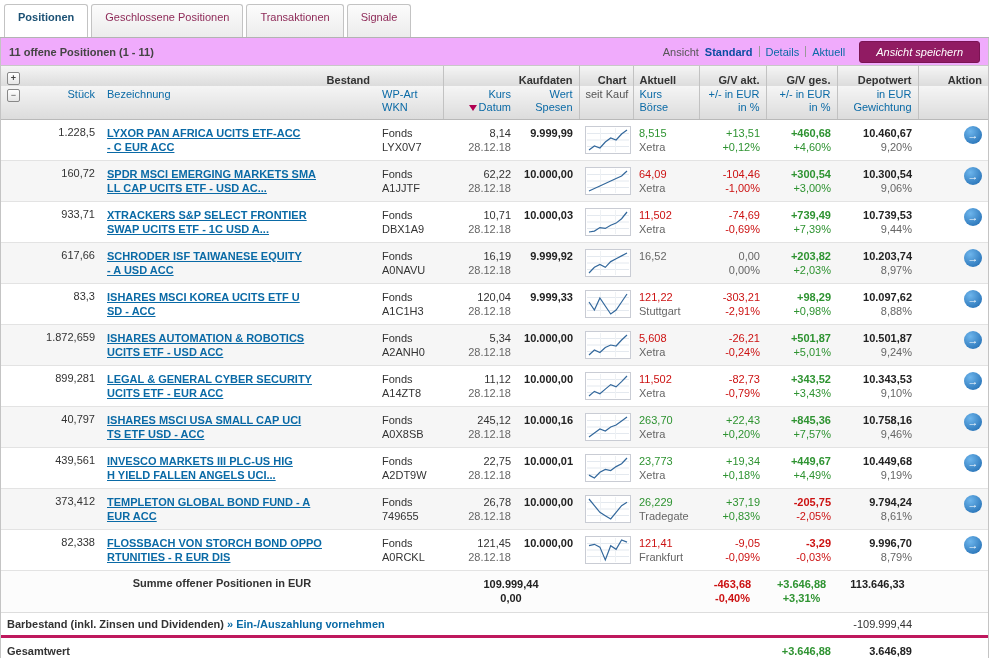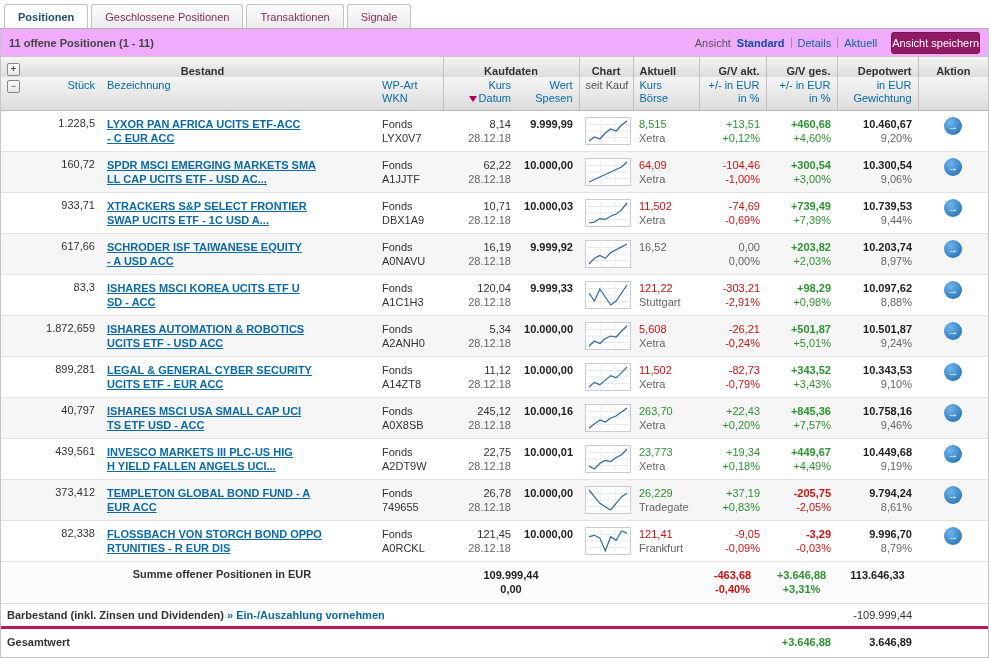--- a/index.html
+++ b/index.html
@@ -13,21 +13,21 @@
   }
   
   .tabbar {
     display: flex;
     align-items: flex-end;
     padding: 4px 4px 0 4px;
     border-bottom: 1px solid #b3b3b3;
     background: #fff;
   }
   .tab {
-    padding: 6px 13px 5px;
+    padding: 6px 13px 14px;
     margin-right: 3px;
     border: 1px solid #c3c3c3;
     border-bottom: none;
     border-radius: 3px 3px 0 0;
     background: linear-gradient(#fcfcfc, #ececec);
     color: #8e2a58;
     cursor: pointer;
     white-space: nowrap;
   }
   .tab.active {
@@ -51,43 +51,44 @@
   .toolbar .right { display: flex; align-items: center; gap: 6px; }
   .toolbar .muted { color: #555; }
   .view-active { color: #0b4ea2; font-weight: bold; cursor: pointer; }
   .lnk { color: #0a6aa6; cursor: pointer; text-decoration: none; }
   .sep { width: 0; height: 11px; border-left: 1px solid #999; }
   .btn-save {
     background: #911b63;
     color: #fff;
     border: 1px solid #7a1453;
     border-radius: 3px;
-    padding: 4px 0;
+    padding: 4px 16px;
     margin-left: 8px;
     cursor: pointer;
     font-size: 11px;
+    font-style: italic;
   }
   
   table { width: 100%; border-collapse: collapse; table-layout: fixed; }
   thead th {
     background: linear-gradient(#f5f5f5, #dcdcdc);
     font-weight: bold;
     color: #333;
     text-align: left;
     padding: 2px 6px;
     vertical-align: bottom;
   }
   tr.h1 th { padding-top: 5px; padding-bottom: 0; height: 17px; }
   tr.h2 th { font-weight: normal; color: #0a6aa6; vertical-align: top; padding-bottom: 5px; border-bottom: 1px solid #b9b9b9; }
   .lbl { display: block; line-height: 13px; white-space: nowrap; }
   .sortable { cursor: pointer; }
   .gray { color: #555; }
   .bl { border-left: 1px solid #c2c2c2; }
   .tr { text-align: right; }
-  .tc { text-align: center; }
+  .tc { text-align: right; }
   .tri {
     display: inline-block; width: 0; height: 0;
     border-left: 4px solid transparent; border-right: 4px solid transparent;
     border-top: 6px solid #b00052;
     margin-right: 2px; vertical-align: middle;
   }
   .hicon {
     display: inline-flex; width: 13px; height: 13px;
     border: 1px solid #888; border-radius: 2px;
     background: linear-gradient(#fff, #e6e6e6);

